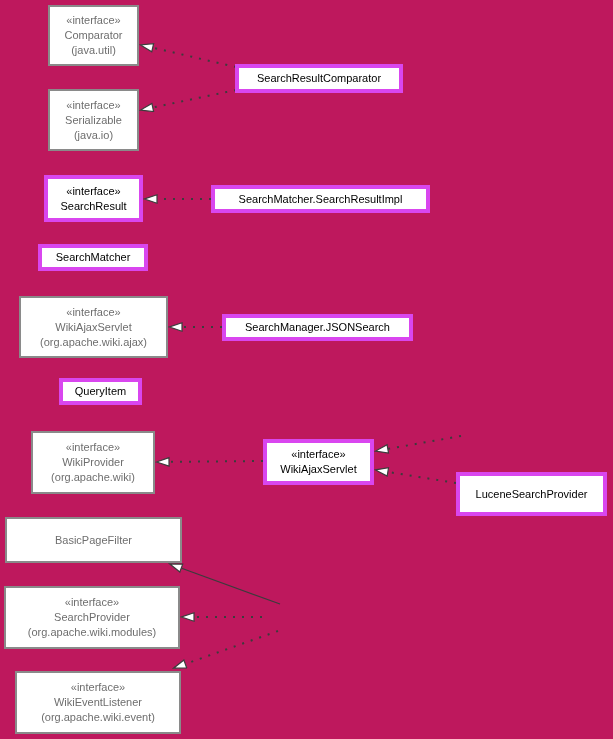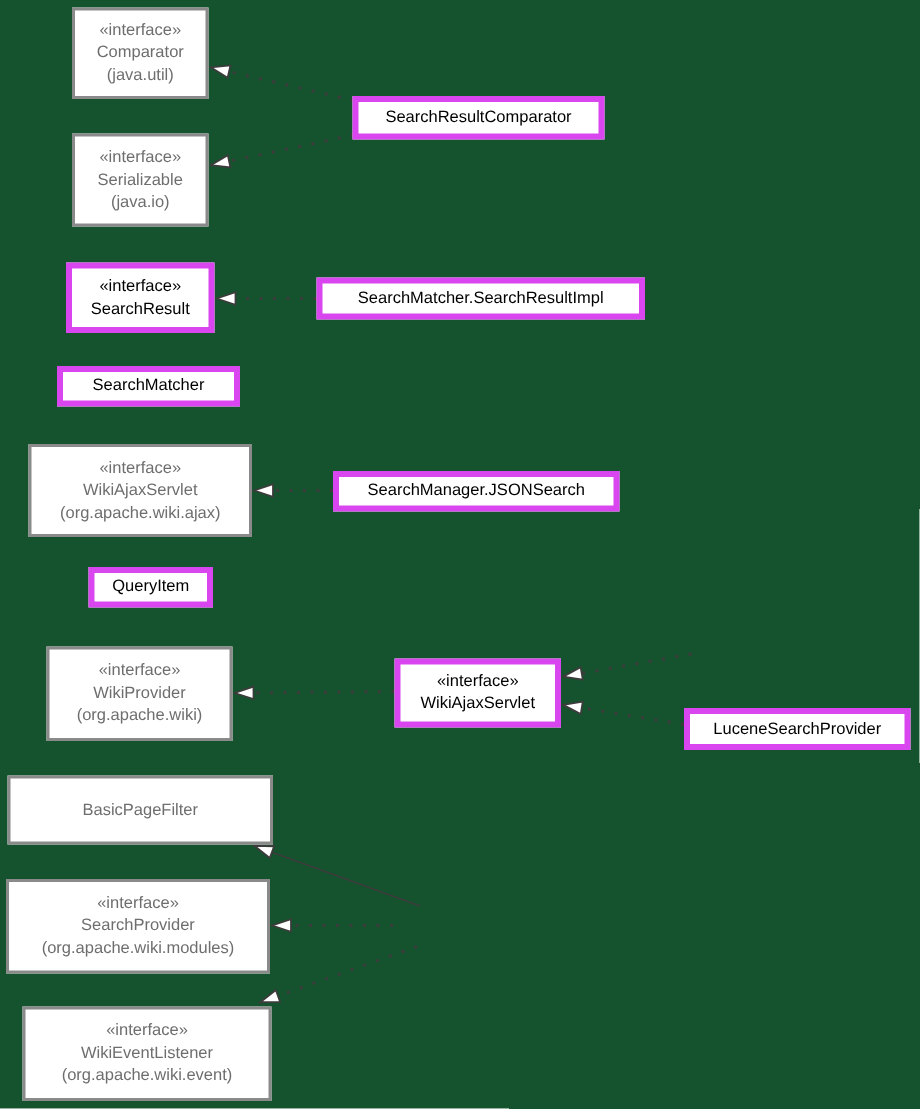--- a/index.html
+++ b/index.html
@@ -4,21 +4,21 @@
 <style>
   html, body {
     margin: 0;
     padding: 0;
     background: #ffffff;
   }
   .canvas {
     position: relative;
     width: 613px;
     height: 739px;
-    background: #14532d;
+    background: #be185d;
     font-family: "Liberation Sans", sans-serif;
     overflow: hidden;
   }
   .edges-layer {
     position: absolute;
     left: 0;
     top: 0;
     width: 613px;
     height: 739px;
   }
@@ -96,21 +96,21 @@
 
   <div class="node internal" style="left:44px; top:175px; width:99px; height:47px;">
     <span>«interface»</span>
     <span>SearchResult</span>
   </div>
 
   <div class="node internal" style="left:211px; top:185px; width:219px; height:28px;">
     <span>SearchMatcher.SearchResultImpl</span>
   </div>
 
-  <div class="node internal" style="left:38px; top:244px; width:122px; height:27px;">
+  <div class="node internal" style="left:38px; top:244px; width:110px; height:27px;">
     <span>SearchMatcher</span>
   </div>
 
   <div class="node external" style="left:19px; top:296px; width:149px; height:62px;">
     <span>«interface»</span>
     <span>WikiAjaxServlet</span>
     <span>(org.apache.wiki.ajax)</span>
   </div>
 
   <div class="node internal" style="left:222px; top:314px; width:191px; height:27px;">
@@ -126,21 +126,21 @@
     <span>WikiProvider</span>
     <span>(org.apache.wiki)</span>
   </div>
 
   <div class="node internal" style="left:263px; top:439px; width:111px; height:46px;">
     <span>«interface»</span>
     <span>WikiAjaxServlet</span>
   </div>
 
 
-  <div class="node internal" style="left:456px; top:472px; width:151px; height:28px;">
+  <div class="node internal" style="left:456px; top:472px; width:151px; height:44px;">
     <span>LuceneSearchProvider</span>
   </div>
 
   <div class="node external" style="left:5px; top:517px; width:177px; height:46px;">
     <span>BasicPageFilter</span>
   </div>
 
   <div class="node external" style="left:4px; top:586px; width:176px; height:63px;">
     <span>«interface»</span>
     <span>SearchProvider</span>

